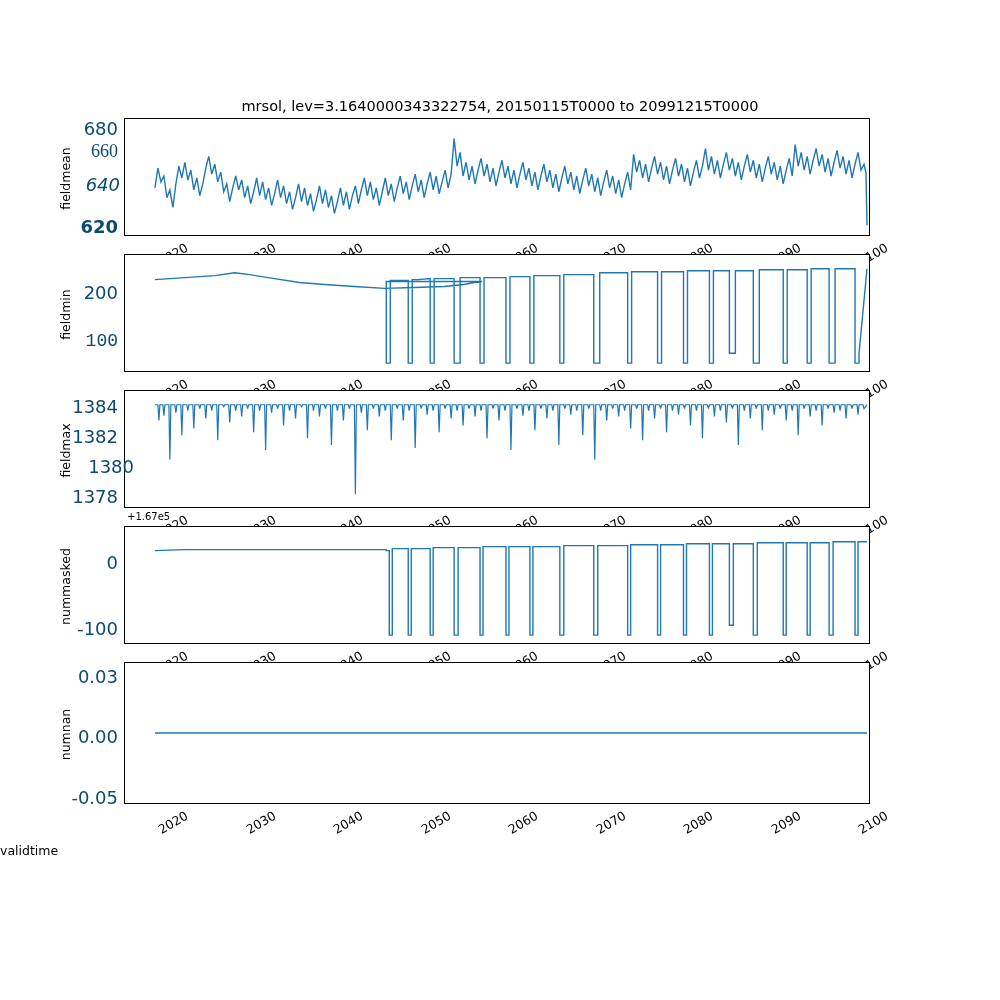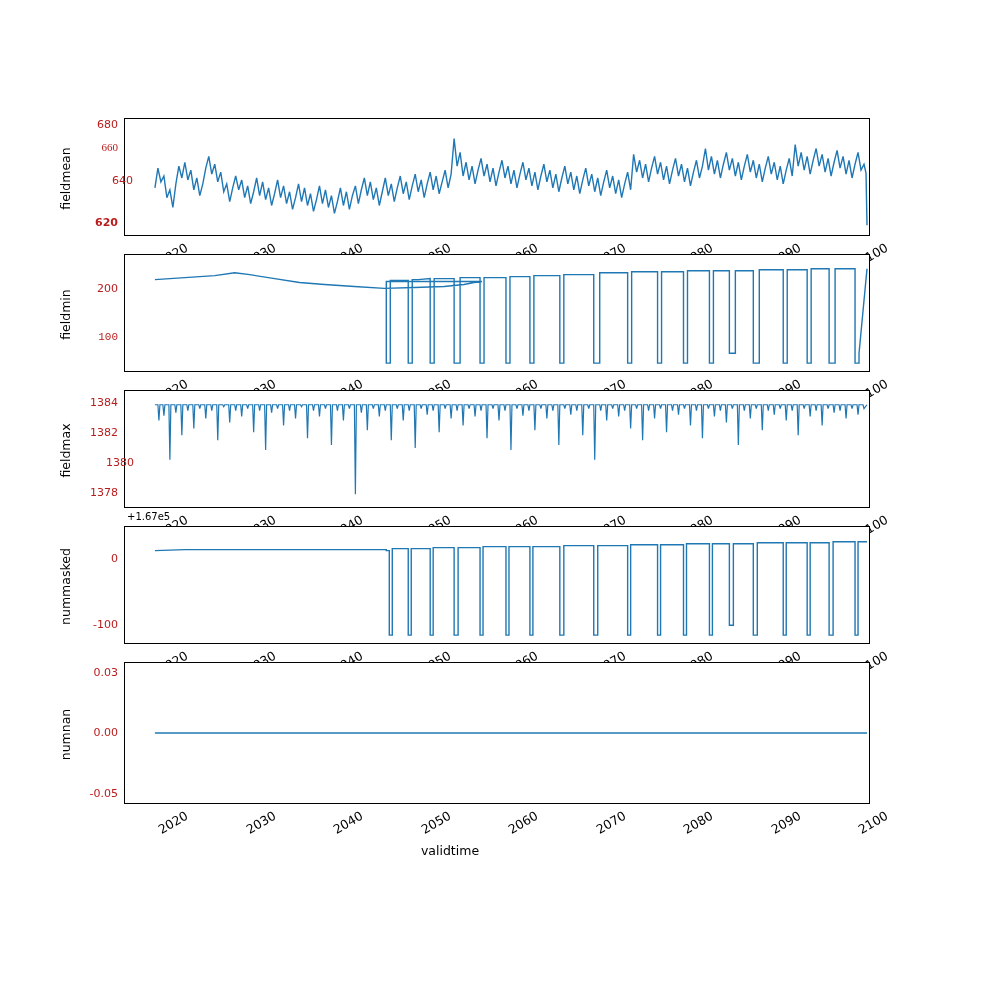--- a/index.html
+++ b/index.html
@@ -33,22 +33,22 @@
   .ylabel {
     position: absolute;
     font-size: 12.5px;
     color: #000;
     transform-origin: 50% 50%;
     white-space: nowrap;
     text-align: center;
   }
   .ytick {
     position: absolute;
-    font-size: 11px;
-    color: #b91c1c;
+    font-size: 18px;
+    color: #0c4a6e;
     text-align: right;
     white-space: nowrap;
   }
   .xtick {
     position: absolute;
     font-size: 12.5px;
     color: #000;
     white-space: nowrap;
     transform-origin: right top;
     transform: rotate(-30deg);
@@ -61,45 +61,46 @@
     width: 1000px;
     text-align: center;
     font-size: 14.5px;
     color: #000;
   }
   #xlabel {
     position: absolute;
     top: 843px;
     left: 0;
     width: 900px;
-    text-align: center;
+    text-align: left;
     font-size: 12.5px;
     color: #000;
   }
   .offsettext {
     position: absolute;
     font-size: 10px;
     color: #000;
     white-space: nowrap;
   }
 </style>
 </head>
 <body>
 
 <div id="figure">
 
+  <div id="title">mrsol, lev=3.1640000343322754, 20150115T0000 to 20991215T0000</div>
 
   <div class="panel" style="left:124px; top:118px; width:746px; height:118px;">
     <svg viewBox="0 0 746 118" preserveAspectRatio="none">
       <polyline fill="none" stroke="#1f77b4" stroke-width="1.4" points="30,70 33,50 36,64 39,58 42,80 45,72 48,90 51,66 54,48 57,60 60,44 63,62 66,52 69,72 72,60 75,78 78,66 81,50 84,38 87,56 90,46 93,64 96,54 99,74 102,66 105,84 108,70 111,58 114,72 117,62 120,80 123,68 126,86 129,74 132,60 135,78 138,64 141,82 144,70 147,88 150,76 153,62 156,80 159,68 162,86 165,74 168,92 171,80 174,66 177,84 180,70 183,88 186,76 189,94 192,82 195,68 198,86 201,72 204,90 207,78 210,96 213,84 216,70 219,88 222,74 225,92 228,78 231,68 234,86 237,72 240,60 243,78 246,64 249,82 252,70 255,88 258,74 261,60 264,78 267,66 270,84 273,70 276,58 279,76 282,64 285,82 288,68 291,56 294,74 297,62 300,80 303,66 306,54 309,72 312,58 315,76 318,64 321,52 324,70 327,56 330,20 333,48 336,34 339,58 342,44 345,62 348,48 351,66 354,52 357,40 360,58 363,46 366,64 369,50 372,68 375,54 378,42 381,60 384,48 387,66 390,52 393,70 396,56 399,44 402,62 405,50 408,68 411,54 414,72 417,58 420,46 423,64 426,52 429,70 432,56 435,74 438,60 441,48 444,66 447,54 450,72 453,58 456,76 459,62 462,50 465,68 468,56 471,74 474,60 477,78 480,64 483,52 486,70 489,58 492,76 495,62 498,80 501,66 504,54 507,72 510,36 513,54 516,42 519,60 522,46 525,64 528,50 531,38 534,56 537,44 540,62 543,48 546,66 549,52 552,40 555,58 558,46 561,64 564,50 567,68 570,54 573,42 576,60 579,48 582,30 585,52 588,38 591,56 594,42 597,60 600,46 603,34 606,52 609,40 612,58 615,44 618,62 621,48 624,36 627,54 630,42 633,60 636,46 639,64 642,50 645,38 648,56 651,44 654,62 657,48 660,66 663,52 666,40 669,58 672,26 675,48 678,34 681,52 684,38 687,56 690,42 693,30 696,48 699,36 702,54 705,40 708,58 711,44 714,32 717,50 720,38 723,56 726,42 729,60 732,46 735,34 738,52 741,46 743,55 744,108"></polyline>
     </svg>
   </div>
   <div class="ylabel" style="left:-5px; top:171px; width:140px; transform: rotate(-90deg);">fieldmean</div>
   <div class="ytick" style="left:66px; top:216px; width:52px;font-weight:bold;">620</div>
-  <div class="ytick" style="left:81px; top:174px; width:52px;">640</div>
+  <div class="ytick" style="left:68px; top:174px; width:52px;font-style:italic;">640</div>
   <div class="ytick" style="left:66px; top:141px; width:52px;font-family:Liberation Serif, serif;">660</div>
   <div class="ytick" style="left:66px; top:118px; width:52px;">680</div>
 
   <div class="xtick" style="left:123px; top:240px; width:60px;">2020</div>
   <div class="xtick" style="left:211px; top:240px; width:60px;">2030</div>
   <div class="xtick" style="left:298px; top:240px; width:60px;">2040</div>
   <div class="xtick" style="left:386px; top:240px; width:60px;">2050</div>
   <div class="xtick" style="left:473px; top:240px; width:60px;">2060</div>
   <div class="xtick" style="left:561px; top:240px; width:60px;">2070</div>
   <div class="xtick" style="left:648px; top:240px; width:60px;">2080</div>

